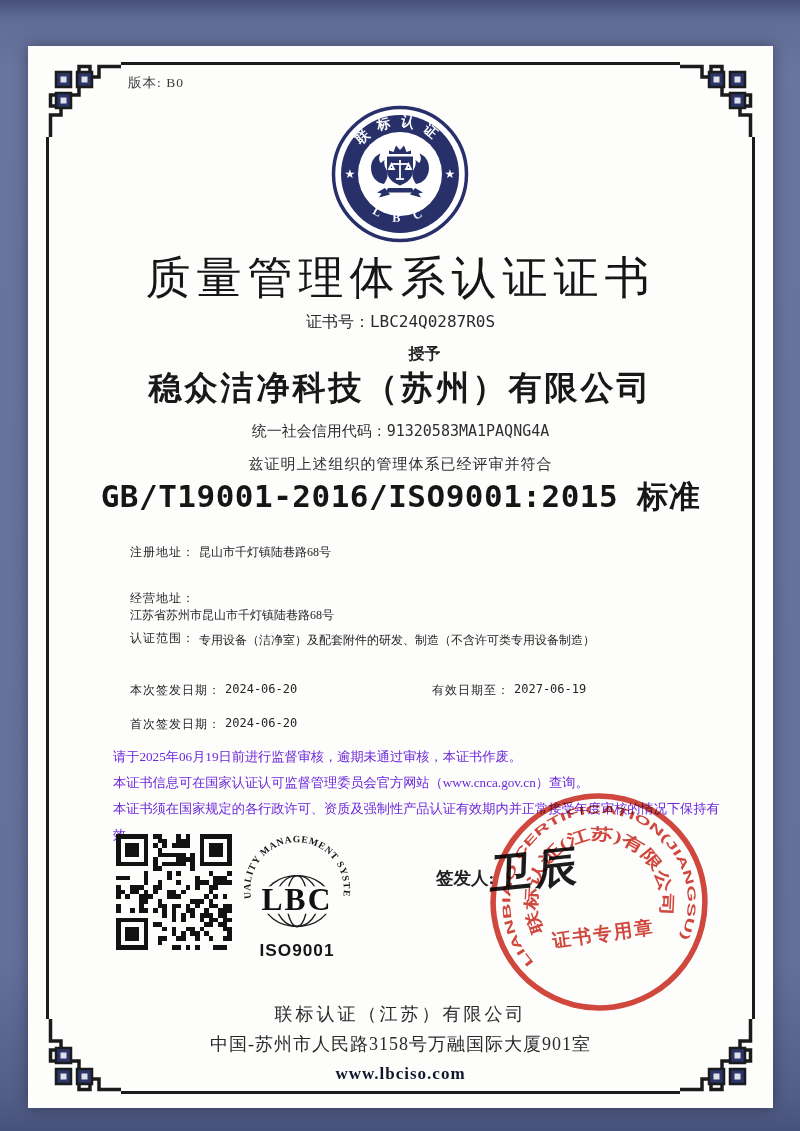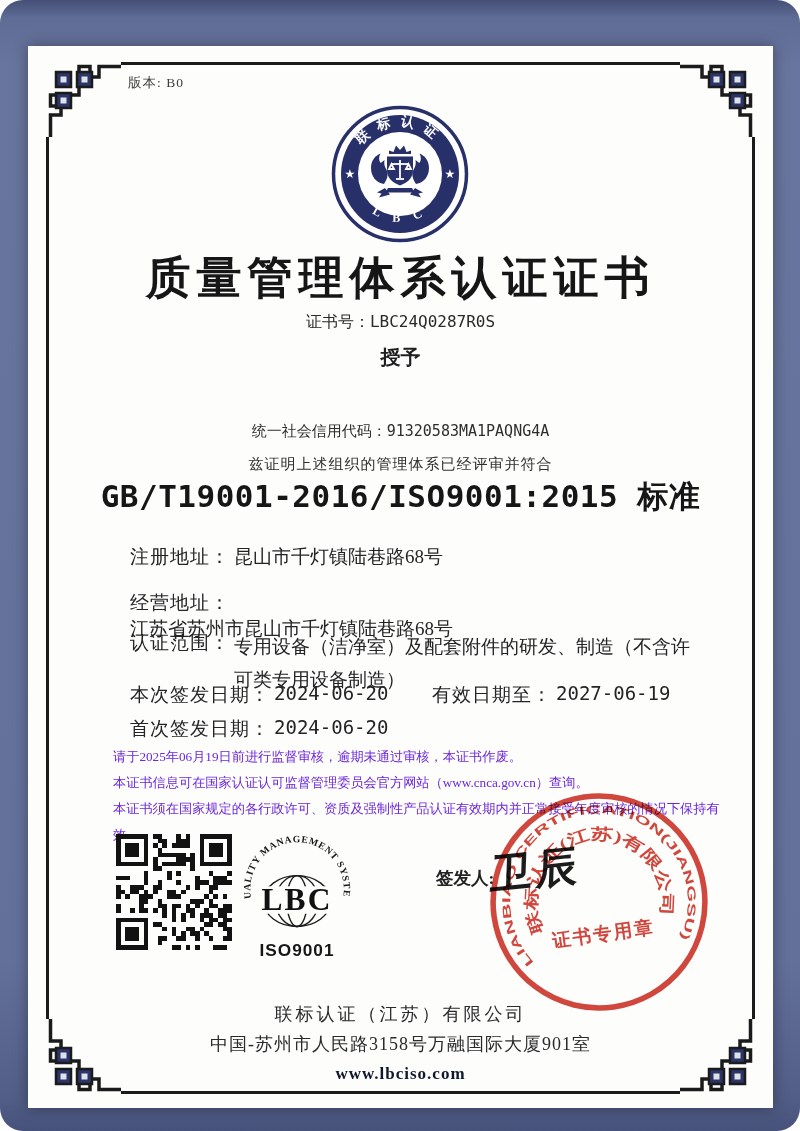--- a/index.html
+++ b/index.html
@@ -1,45 +1,45 @@
 <!DOCTYPE html>
 <html><head>
 <meta charset="utf-8">
 <style>
   html,body{margin:0;padding:0;}
   .page{
     position:relative;width:800px;height:1131px;overflow:hidden;
     background:linear-gradient(180deg,#454f77 0%,#5f6c95 1.6%,#68759e 6%,#63709a 85%,#525e88 97%,#47527b 100%);
-    font-family:"Liberation Serif","DejaVu Serif",serif;color:#1f1f1f;border-radius:23px;
+    font-family:"Liberation Serif","DejaVu Serif",serif;color:#1f1f1f;
   }
   .paper{
     position:absolute;left:28px;top:46px;width:745px;height:1062px;
     background:#fdfdfc;box-shadow:0 0 14px rgba(0,0,0,.35);
   }
   .frame{
     position:absolute;left:18px;top:16px;right:18px;bottom:14px;
     border:3px solid #1b1b1b;
   }
   .corner{position:absolute;width:78px;height:78px;}
   .corner.tl{left:-6px;top:-6px;}
   .corner.tr{right:-6px;top:-6px;transform:scaleX(-1);}
   .corner.bl{left:-6px;bottom:-6px;transform:scaleY(-1);}
   .corner.br{right:-6px;bottom:-6px;transform:scale(-1,-1);}
   .version{position:absolute;left:100px;top:28px;font-size:13.5px;color:#3c3c3c;letter-spacing:1px;}
   .logo{position:absolute;left:302px;top:58px;width:140px;height:140px;}
   .center-line{position:absolute;left:0;width:100%;text-align:center;}
-  .title{top:202px;font-size:45px;font-weight:700;letter-spacing:6px;color:#161616;}
+  .title{top:202px;font-size:45px;font-weight:400;letter-spacing:6px;color:#161616;}
   .certno{top:266px;font-size:16px;color:#2a2a2a;}
-  .award{top:298px;font-size:20px;font-weight:700;}
+  .award{top:298px;font-size:16px;font-weight:700;padding-left:24px;}
   .company{top:320px;font-size:33px;font-weight:700;letter-spacing:3px;color:#181818;}
   .credit{top:376px;font-size:15px;color:#2e2e2e;}
   .statement{top:409px;font-size:15px;letter-spacing:1px;color:#2e2e2e;}
   .standard{top:430px;font-size:31px;font-weight:700;font-family:"DejaVu Sans Mono","Liberation Serif",monospace;letter-spacing:0.5px;color:#161616;}
   .mono{font-family:"DejaVu Sans Mono",monospace;}
-  .field{position:absolute;left:102px;display:flex;font-size:19px;color:#242424;}
+  .field{position:absolute;left:102px;display:flex;font-size:12px;color:#242424;}
   .field .lbl{white-space:nowrap;margin-right:4px;letter-spacing:1px;}
   .f1{top:498px;}
   .f2{top:544px;flex-direction:column;}
   .f3{top:584px;}
   .f3 .val{width:474px;line-height:1.75;}
   .d1{top:636px;justify-content:space-between;}
   .d2{top:636px;left:404px;}
   .d3{top:670px;}
   .notes{position:absolute;left:85px;top:698px;width:616px;font-size:13.2px;line-height:26px;color:#6d28d9;}
   .qr{position:absolute;left:88px;top:788px;width:116px;height:116px;}
@@ -138,20 +138,21 @@
         <path d="M85 84 l8 4.5 -4.5 1 2.5 4 -11 -3 z" fill="#28306a"></path>
       </g>
     </svg>
 
     <div class="center-line title">质量管理体系认证证书</div>
 
     <div class="center-line certno"><span>证书号：</span><span class="mono">LBC24Q0287R0S</span></div>
 
     <div class="center-line award">授予</div>
 
+    <div class="center-line company">稳众洁净科技（苏州）有限公司</div>
 
     <div class="center-line credit"><span>统一社会信用代码：</span><span class="mono">91320583MA1PAQNG4A</span></div>
 
     <div class="center-line statement">兹证明上述组织的管理体系已经评审并符合</div>
 
     <div class="center-line standard">GB/T19001-2016/ISO9001:2015 标准</div>
 
     <div class="field f1">
       <span class="lbl">注册地址：</span>
       <span class="val">昆山市千灯镇陆巷路68号</span>

